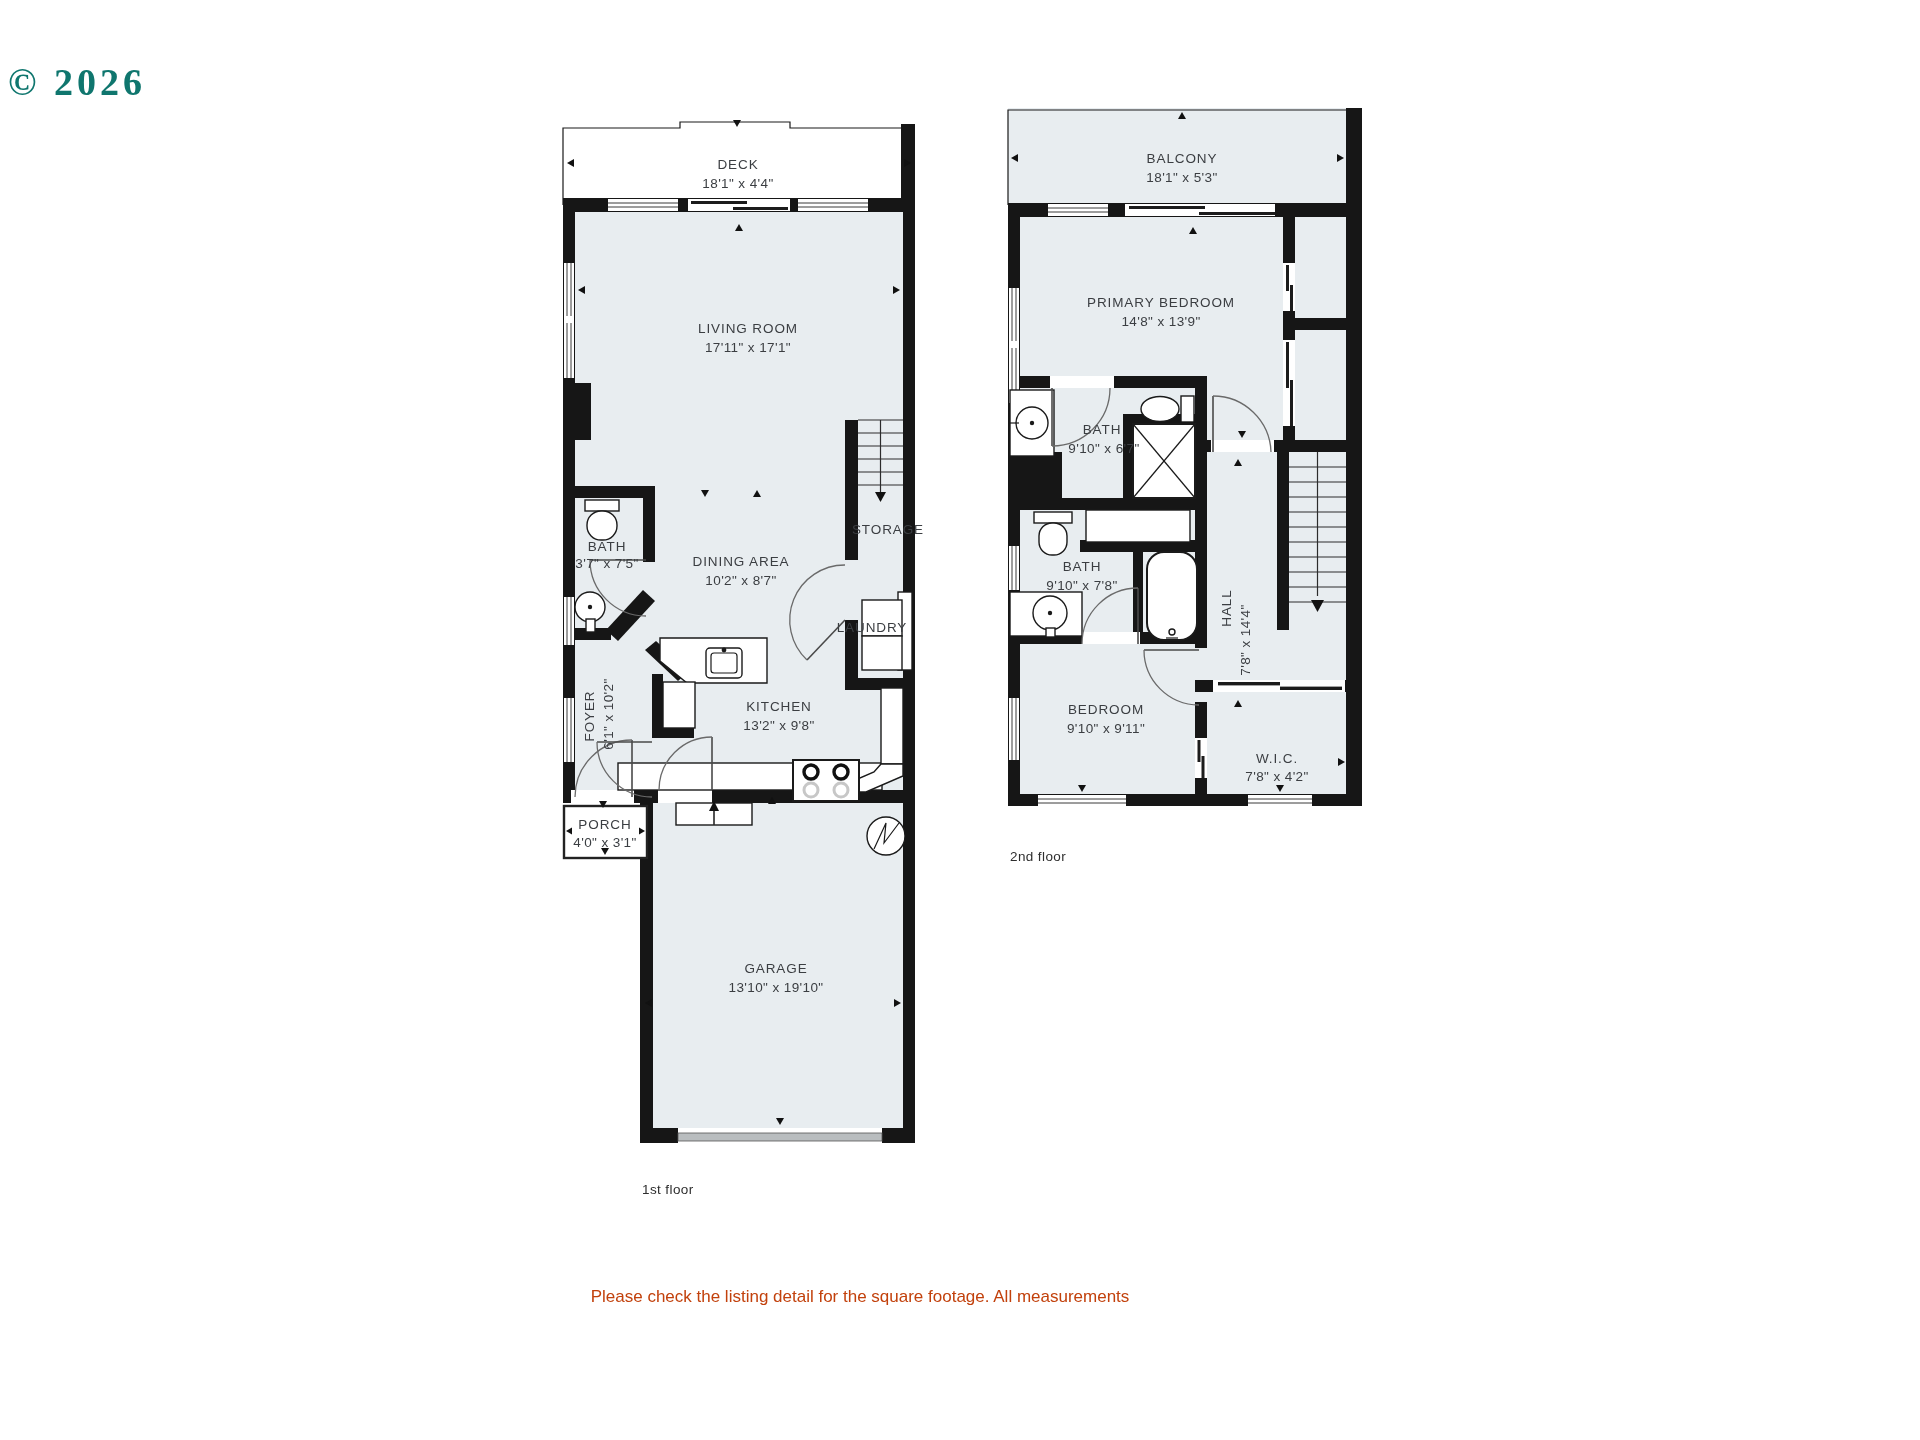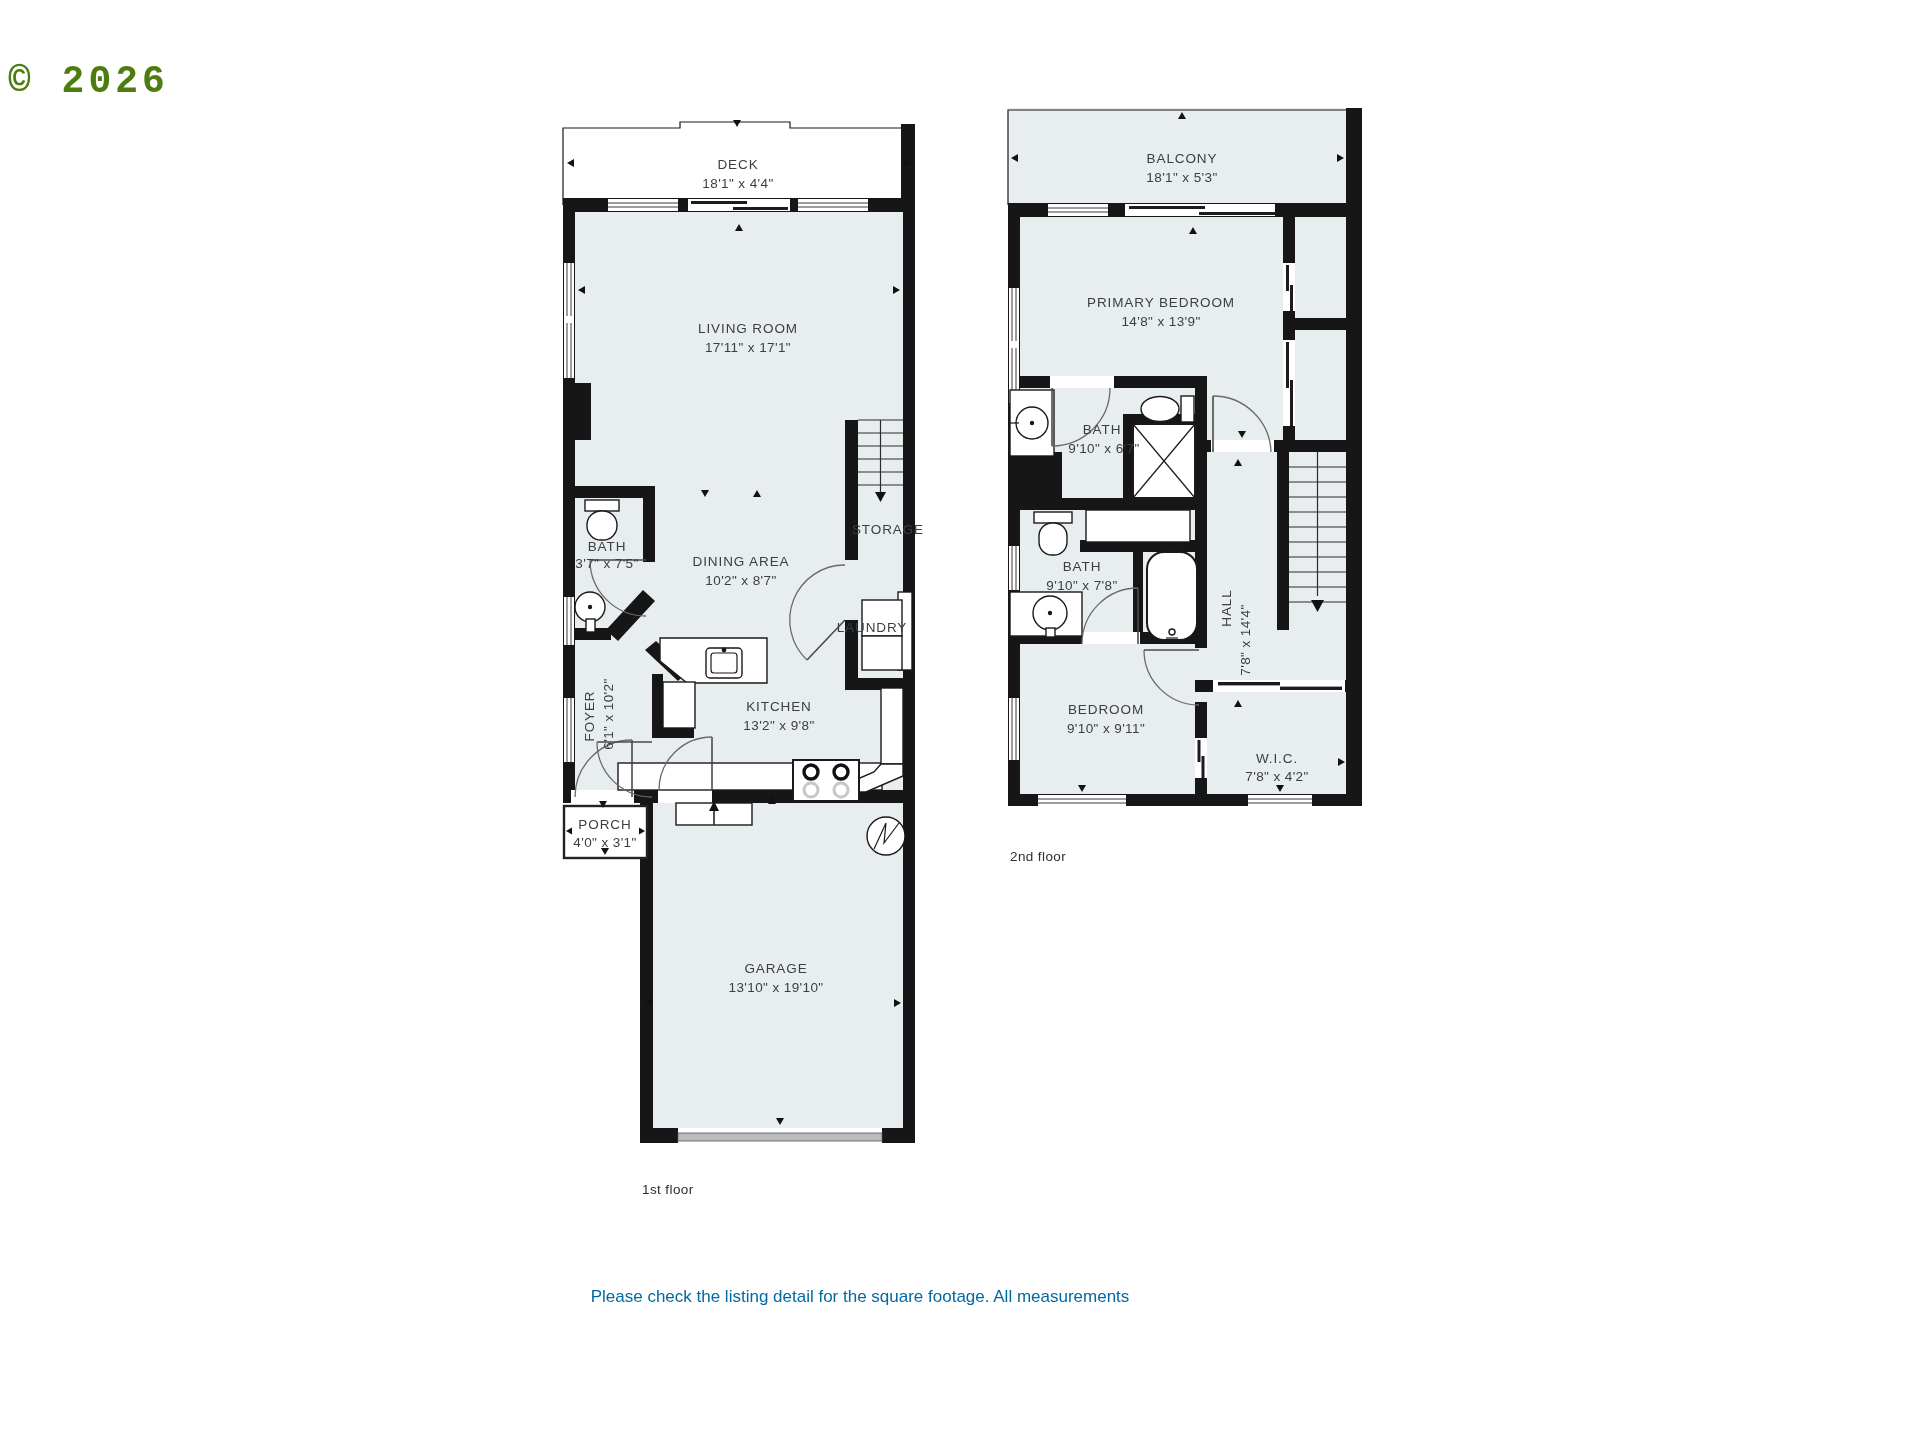--- a/index.html
+++ b/index.html
@@ -1,37 +1,37 @@
 <!DOCTYPE html>
 <html><head>
 <meta charset="utf-8">
 <style>
   html,body{margin:0;padding:0;background:#ffffff;}
   #canvas{position:relative;width:1920px;height:1440px;background:#ffffff;overflow:hidden;
           font-family:"Liberation Sans", sans-serif;}
-  #watermark{position:absolute;left:8px;top:60px;font-family:Liberation Mono, monospace;
-             font-weight:700;font-size:38px;letter-spacing:4px;color:#4d7c0f;}
+  #watermark{position:absolute;left:8px;top:60px;font-family:Liberation Serif, serif;
+             font-weight:700;font-size:38px;letter-spacing:4px;color:#0f766e;}
   #plan-svg{position:absolute;left:0;top:0;}
   .room-name{font-size:13.5px;letter-spacing:.9px;fill:#3b3e42;text-anchor:middle;}
   .room-dims{font-size:13.5px;letter-spacing:.4px;fill:#3b3e42;text-anchor:middle;}
   .caption{font-size:13.5px;fill:#2e2e2e;letter-spacing:.4px;}
   .fill{fill:#e8edf0;}
   .wall{fill:#161616;}
   .white{fill:#ffffff;}
   .fx{fill:#ffffff;stroke:#1a1a1a;stroke-width:1.4;}
   .fx2{fill:#ffffff;stroke:#1a1a1a;stroke-width:2;}
   .thin{fill:none;stroke:#1a1a1a;stroke-width:1.2;}
   .thinner{fill:none;stroke:#3a3a3a;stroke-width:1;}
   .arc{fill:none;stroke:#6a6a6a;stroke-width:1.3;}
   .leaf{fill:none;stroke:#4a4a4a;stroke-width:1.6;}
   .rail{fill:#1c1c1c;}
   .tick{fill:#111111;}
   .tread{stroke:#2c2c2c;stroke-width:1.2;}
   #disclaimer{position:absolute;top:1286px;left:860px;transform:translateX(-50%);
-              text-align:center;font-size:17px;line-height:21px;color:#0369a1;white-space:nowrap;}
+              text-align:center;font-size:17px;line-height:21px;color:#c2410c;white-space:nowrap;}
 </style>
 </head>
 <body>
 
 <div id="canvas">
 
   <div id="watermark">© 2026</div>
 
   <svg id="plan-svg" width="1920" height="1440" viewBox="0 0 1920 1440">
 

